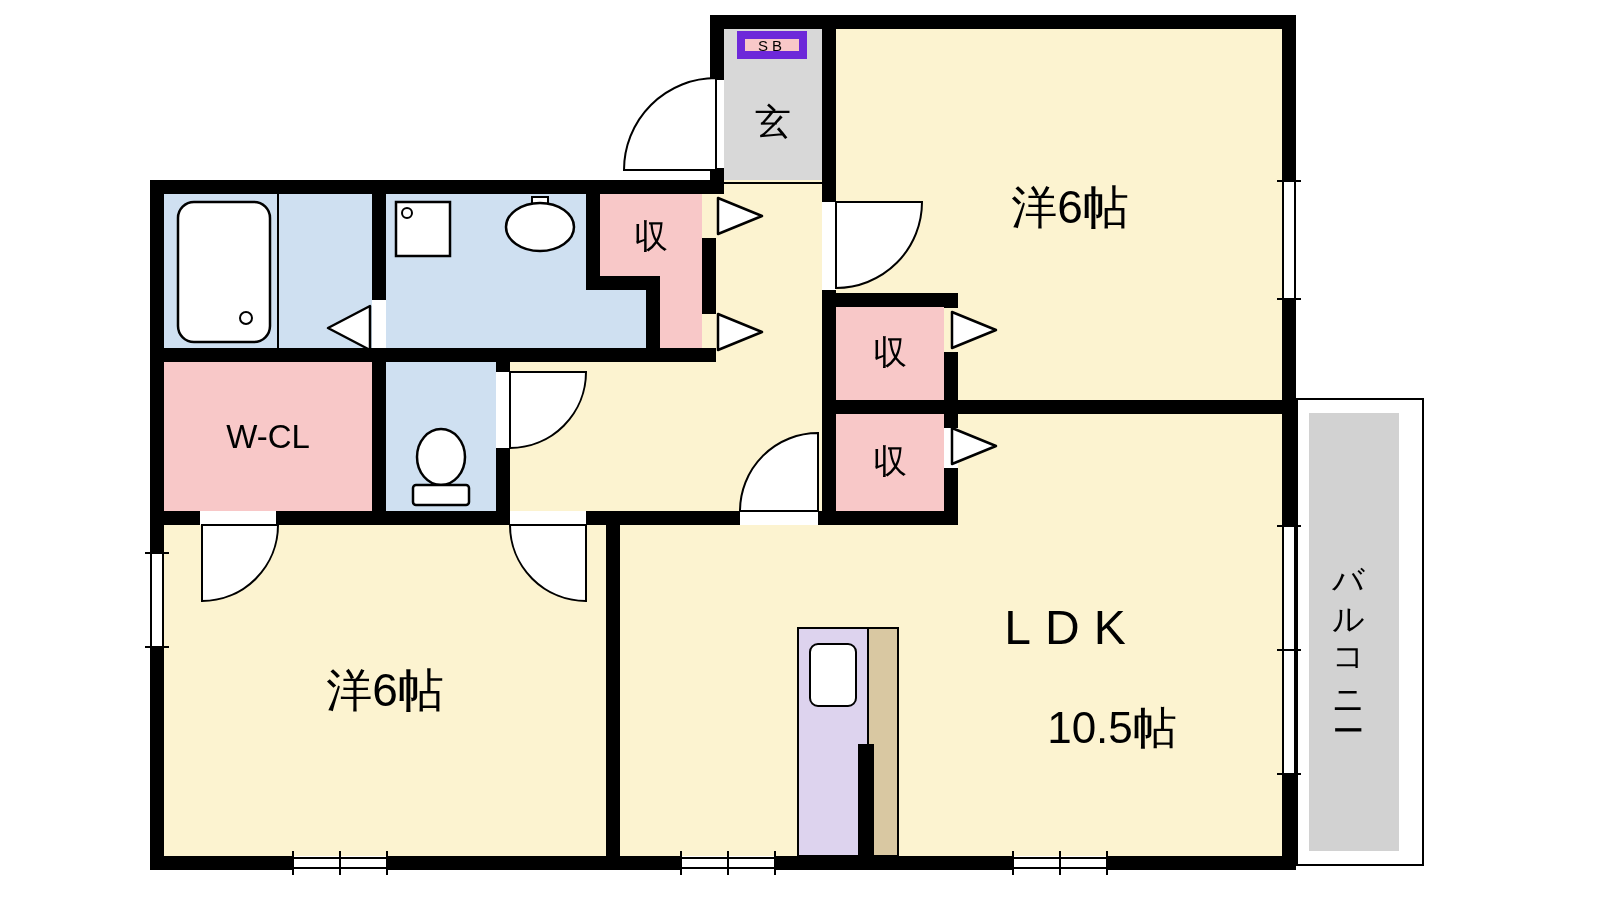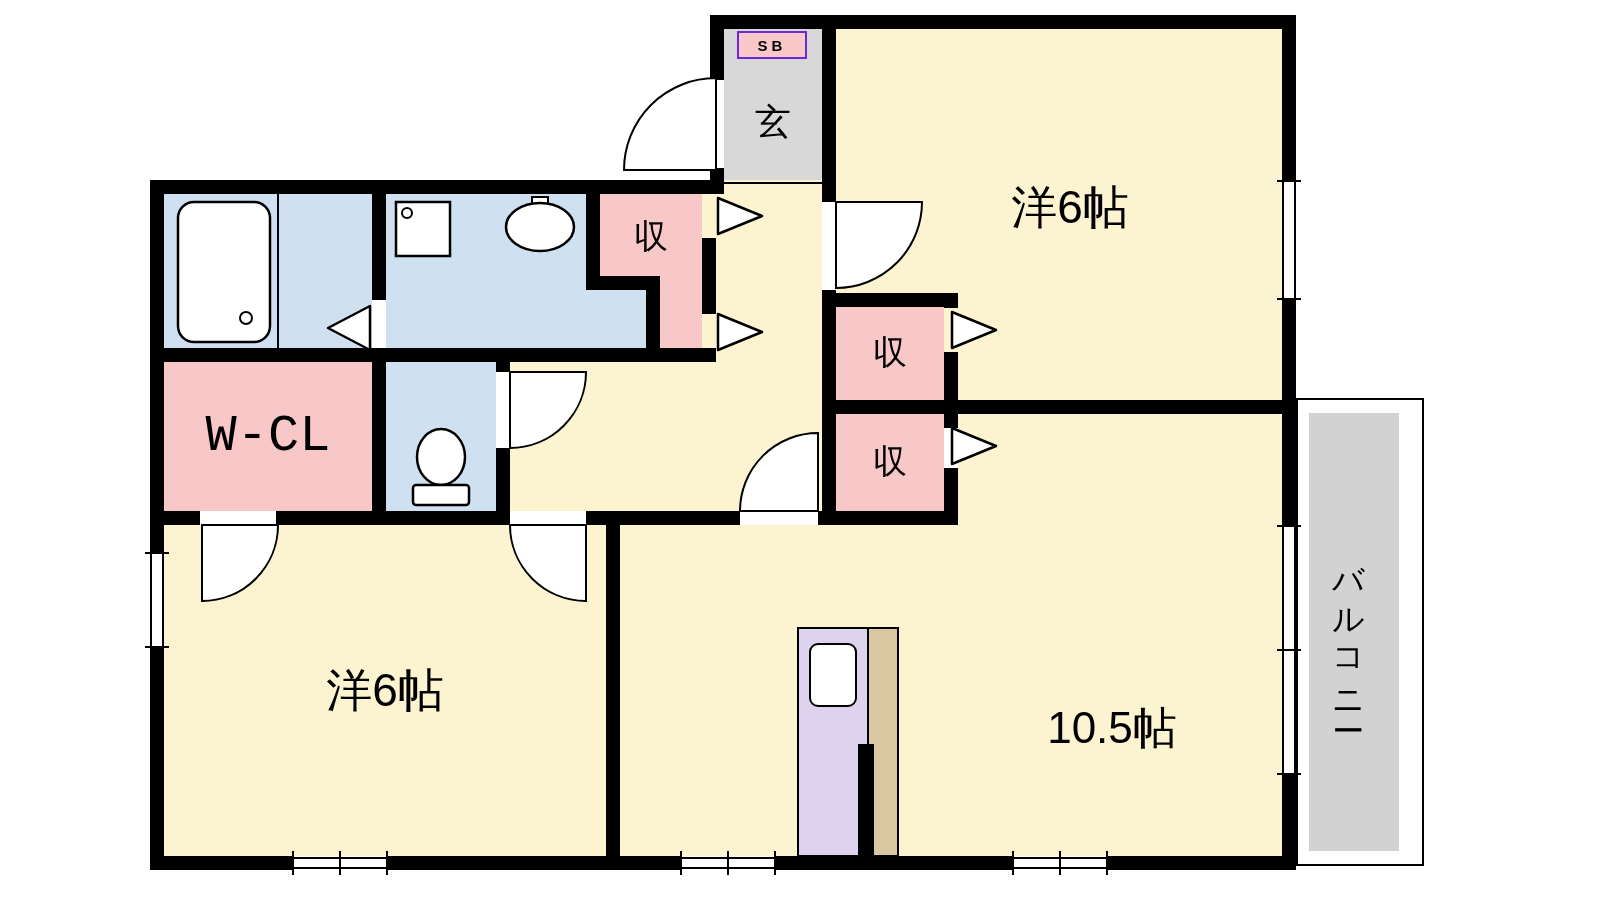--- a/index.html
+++ b/index.html
@@ -3,23 +3,23 @@
 <meta charset="utf-8">
 <style>
   html,body{margin:0;padding:0;background:#fff;}
   .stage{position:relative;width:1600px;height:900px;background:#fff;overflow:hidden;
          font-family:"Liberation Sans","DejaVu Sans",sans-serif;}
   .room{position:absolute;}
   .svg-layer{position:absolute;left:0;top:0;width:1600px;height:900px;}
   .label{position:absolute;transform:translate(-50%,-50%);white-space:nowrap;color:#000;
          line-height:1.05;text-align:center;}
   .vertical{writing-mode:vertical-rl;text-orientation:mixed;letter-spacing:6px;}
-  .sb-box{position:absolute;left:737px;top:31px;width:70px;height:28px;border:2px solid #6d28d9;
+  .sb-box{position:absolute;left:737px;top:31px;width:70px;height:28px;border:8px solid #6d28d9;
           box-sizing:border-box;display:flex;align-items:center;justify-content:center;
-          font-size:15px;font-weight:bold;letter-spacing:4px;color:#000;}
+          font-size:15px;font-weight:normal;letter-spacing:4px;color:#000;}
 </style>
 </head>
 <body>
 
 <div class="stage">
 
   <div class="room" style="left: 724px; top: 29px; width: 98px; height: 153px; background-color: rgb(216, 216, 216);"></div>
   <div class="room" style="left: 836px; top: 29px; width: 446px; height: 371px; background-color: rgb(252, 243, 208);"></div>
   <div class="room" style="left: 164px; top: 194px; width: 208px; height: 154px; background-color: rgb(207, 224, 241);"></div>
   <div class="room" style="left: 386px; top: 194px; width: 260px; height: 154px; background-color: rgb(207, 224, 241);"></div>
@@ -131,18 +131,19 @@
       <rect x="810" y="644" width="46" height="62" rx="8" fill="#ffffff" stroke="#000" stroke-width="2"></rect>
       <rect x="858" y="744" width="16" height="112" fill="#000000"></rect>
     </g>
   </svg>
 
   <div class="label" style="left:773px;top:122px;font-size:36px;">玄</div>
   <div class="label" style="left:1070px;top:207px;font-size:46px;">洋6帖</div>
   <div class="label" style="left:651px;top:237px;font-size:34px;">収</div>
   <div class="label" style="left:890px;top:353px;font-size:34px;">収</div>
   <div class="label" style="left:890px;top:462px;font-size:34px;">収</div>
-  <div class="label" style="left:268px;top:437px;font-size:52px;font-family:Liberation Mono, monospace;">W-CL</div>
+  <div class="label" style="left:268px;top:437px;font-size:33px;">W-CL</div>
   <div class="label" style="left:385px;top:690px;font-size:46px;">洋6帖</div>
+  <div class="label" style="left:1072px;top:628px;font-size:48px;letter-spacing:14px;">LDK</div>
   <div class="label" style="left:1112px;top:694px;font-size:44px;margin-top:34px;">10.5帖</div>
   <div class="label vertical" style="left:1348px;top:632px;font-size:32px;">バルコニー</div>
 
 </div>
 
 </body></html>

